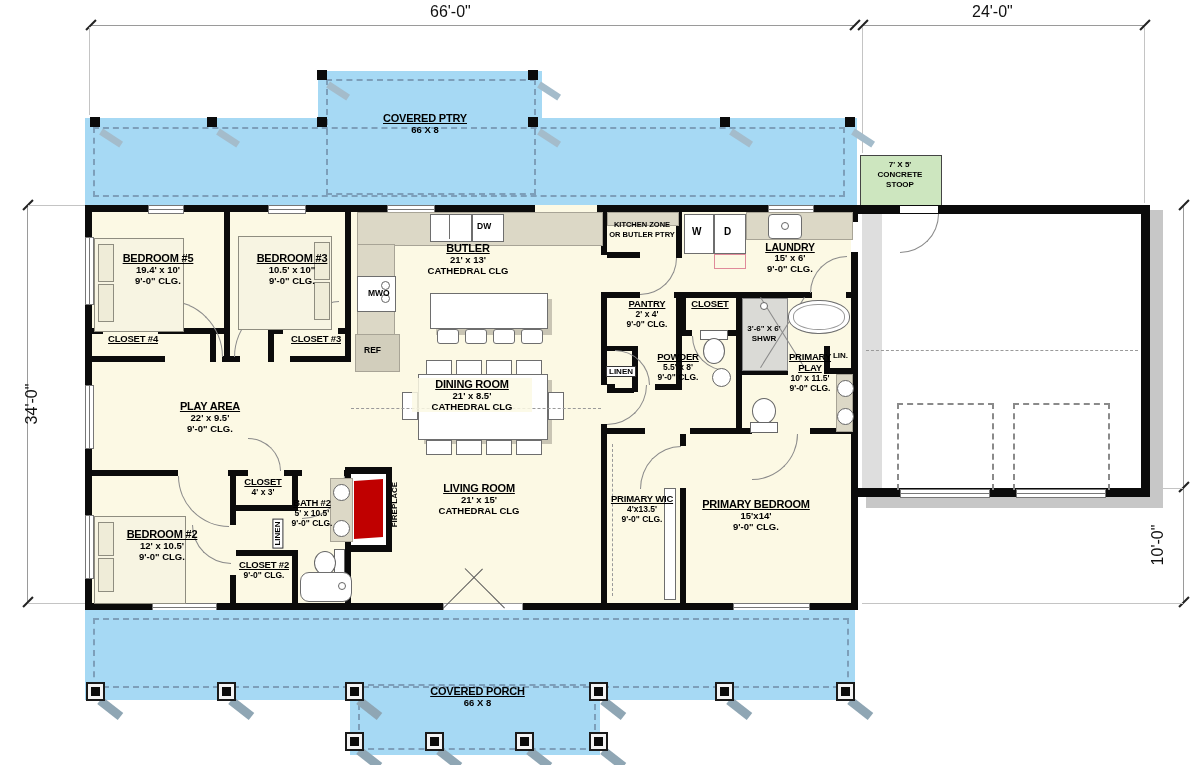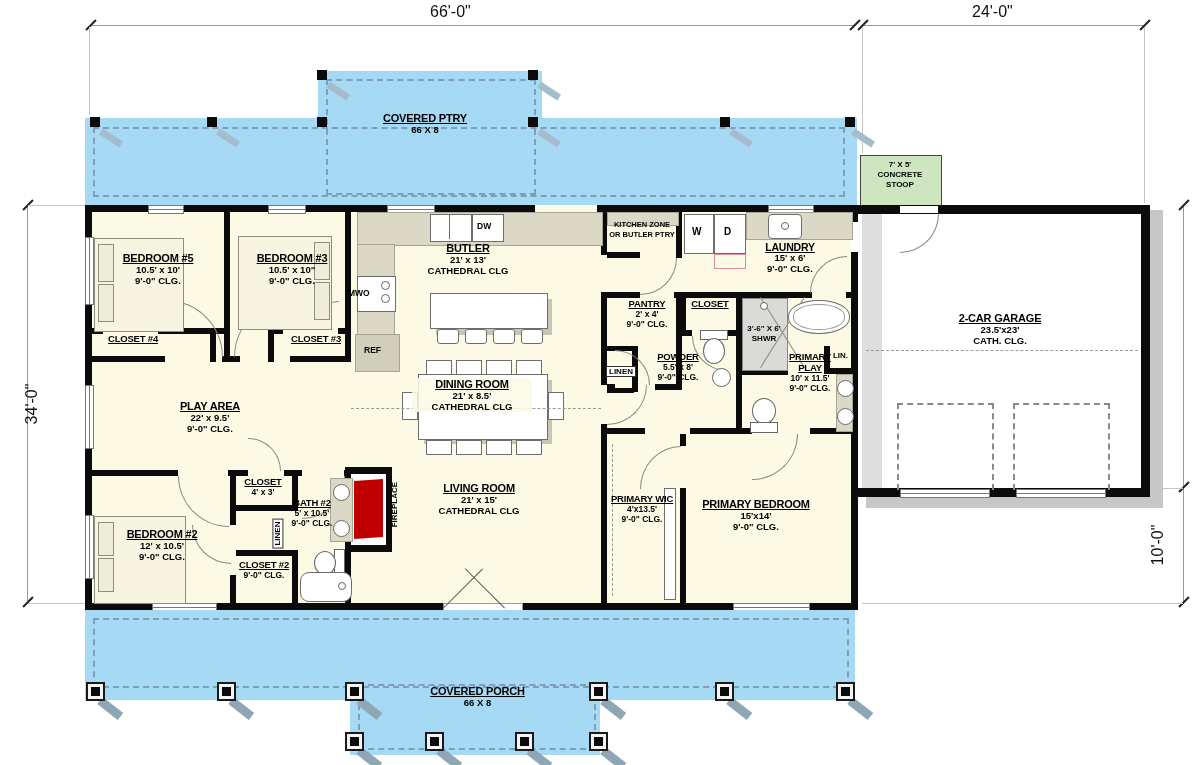--- a/index.html
+++ b/index.html
@@ -122,25 +122,20 @@
   <div class="wall" style="left:858px;top:205px;width:292px;height:9px;"></div>
   <div class="wall" style="left:1141px;top:205px;width:9px;height:292px;"></div>
   <div class="wall" style="left:858px;top:488px;width:292px;height:9px;"></div>
   <div class="dash-h" style="left:866px;top:350px;width:272px;"></div>
   <div class="dashrect" style="left:897px;top:403px;width:93px;height:85px;border-color:#8a8a8a;border-bottom:none;"></div>
   <div class="dashrect" style="left:1013px;top:403px;width:93px;height:85px;border-color:#8a8a8a;border-bottom:none;"></div>
   <div class="win" style="left:900px;top:489px;width:88px;height:7px;"></div>
   <div class="win" style="left:1016px;top:489px;width:88px;height:7px;"></div>
   <div class="gap" style="left:900px;top:206px;width:38px;height:7px;background:#fff;"></div>
   <div class="arc arc-br" style="left:900px;top:214px;width:38px;height:38px;"></div>
-  <div class="lbl" style="left:930px;top:312px;width:140px;">
-    <div class="rname">2-CAR GARAGE</div>
-    <div class="rdim">23.5'x23'</div>
-    <div class="rdim">CATH. CLG.</div>
-  </div>
 
   <div class="house-fill" style="left:92px;top:212px;width:759px;height:391px;"></div>
   <div class="wall" style="left:85px;top:205px;width:773px;height:7px;"></div>
   <div class="wall" style="left:85px;top:603px;width:773px;height:7px;"></div>
   <div class="wall" style="left:85px;top:205px;width:7px;height:405px;"></div>
   <div class="wall" style="left:851px;top:205px;width:7px;height:405px;"></div>
 
   <div class="win" style="left:148px;top:205px;width:34px;height:7px;"></div>
   <div class="win" style="left:268px;top:205px;width:36px;height:7px;"></div>
   <div class="win" style="left:387px;top:205px;width:46px;height:7px;"></div>
@@ -241,21 +236,21 @@
 
   <div class="tan" style="left:357px;top:212px;width:244px;height:32px;"></div>
   <div class="tan" style="left:357px;top:244px;width:36px;height:122px;"></div>
   <div class="white-furn" style="left:430px;top:214px;width:40px;height:26px;"></div>
   <div class="abs" style="left:449px;top:215px;width:1px;height:24px;background:#6e6e6e;"></div>
   <div class="white-furn" style="left:472px;top:214px;width:30px;height:26px;"></div>
   <div class="app" style="left:477px;top:221px;">DW</div>
   <div class="white-furn" style="left:357px;top:276px;width:37px;height:34px;"></div>
   <div class="circle" style="left:381px;top:281px;width:7px;height:7px;"></div>
   <div class="circle" style="left:381px;top:294px;width:7px;height:7px;"></div>
-  <div class="app" style="left:348px;top:288px;">MWO</div>
+  <div class="app" style="left:368px;top:288px;">MWO</div>
   <div class="tan" style="left:355px;top:334px;width:43px;height:36px;background:#D2CEBC;"></div>
   <div class="app" style="left:364px;top:345px;">REF</div>
 
   <div class="abs" style="left:436px;top:299px;width:116px;height:36px;background:#c9c5b4;"></div>
   <div class="white-furn" style="left:430px;top:293px;width:116px;height:34px;"></div>
   <div class="white-furn" style="left:437px;top:329px;width:20px;height:13px;border-radius:3px;"></div>
   <div class="white-furn" style="left:465px;top:329px;width:20px;height:13px;border-radius:3px;"></div>
   <div class="white-furn" style="left:493px;top:329px;width:20px;height:13px;border-radius:3px;"></div>
   <div class="white-furn" style="left:521px;top:329px;width:20px;height:13px;border-radius:3px;"></div>
 
@@ -315,21 +310,21 @@
   <div class="toilet-tank" style="left:750px;top:422px;width:26px;height:9px;"></div>
   <div class="tan" style="left:836px;top:374px;width:15px;height:56px;"></div>
   <div class="circle" style="left:837px;top:380px;width:15px;height:15px;"></div>
   <div class="circle" style="left:837px;top:408px;width:15px;height:15px;"></div>
 
   <div class="dashrect" style="left:612px;top:444px;width:1px;height:152px;border:none;border-left:1.5px dashed #999;"></div>
   <div class="white-furn" style="left:664px;top:488px;width:10px;height:110px;"></div>
 
   <div class="lbl" style="left:98px;top:252px;width:120px;">
     <div class="rname">BEDROOM #5</div>
-    <div class="rdim">10.5' x 10'</div>
+    <div class="rdim">19.4' x 10'</div>
     <div class="rdim">9'-0" CLG.</div>
   </div>
   <div class="lbl" style="left:232px;top:252px;width:120px;">
     <div class="rname">BEDROOM #3</div>
     <div class="rdim">10.5' x 10"</div>
     <div class="rdim">9'-0" CLG.</div>
   </div>
   <div class="lbl sm" style="left:93px;top:334px;width:80px;">
     <div class="rname">CLOSET #4</div>
   </div>

